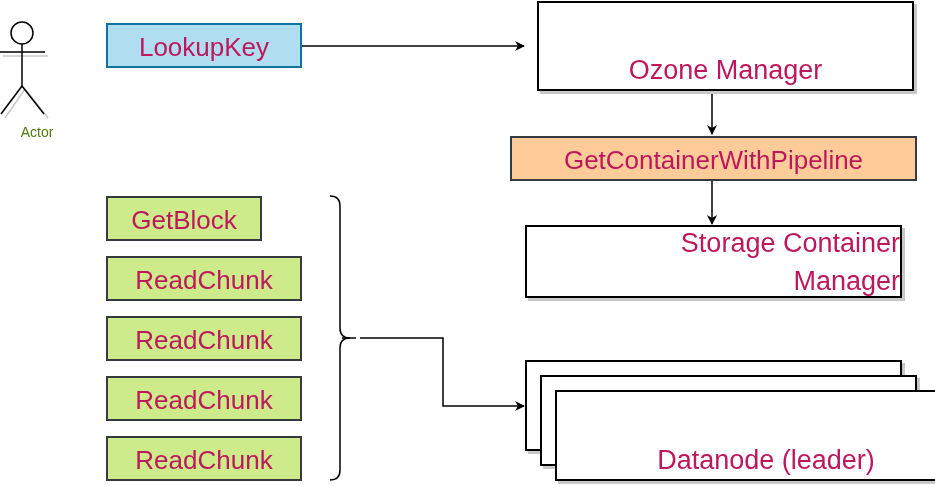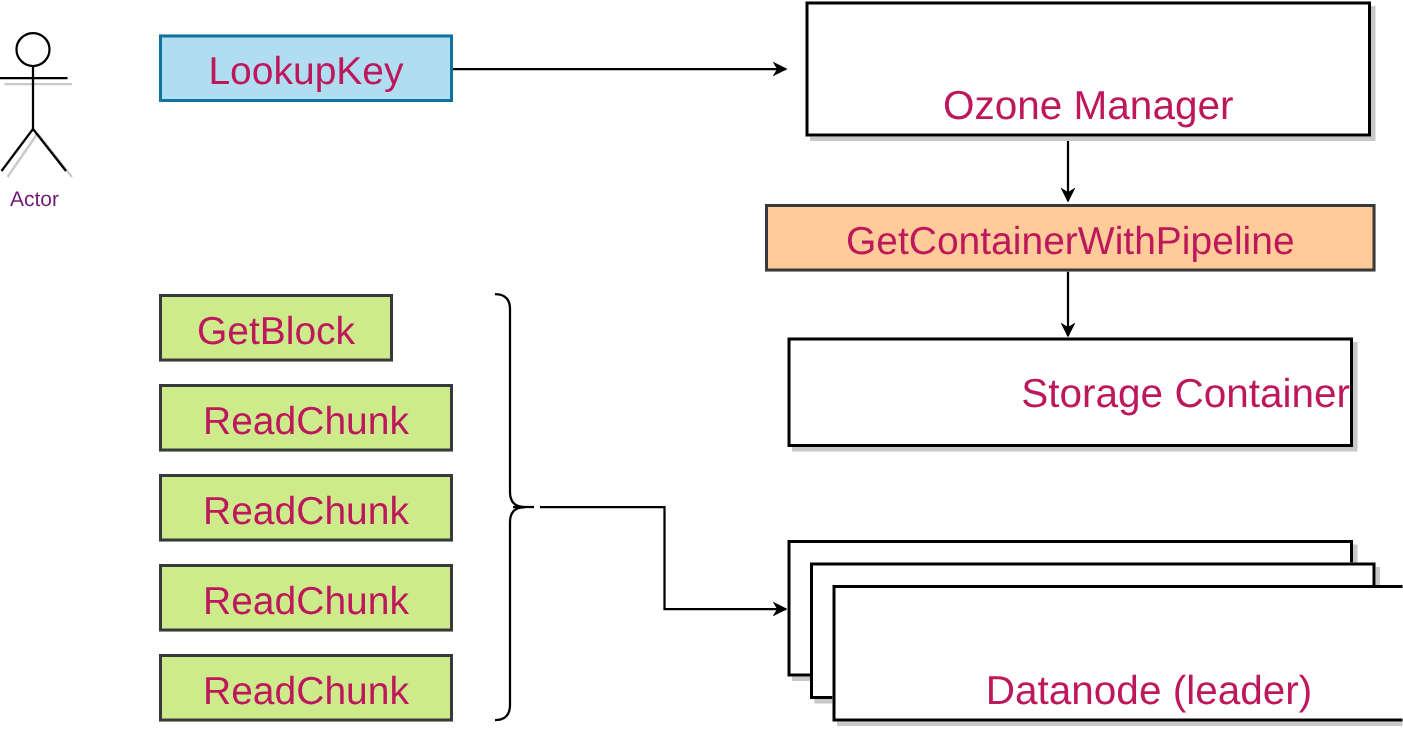--- a/index.html
+++ b/index.html
@@ -6,22 +6,22 @@
   body { width: 935px; height: 486px; position: relative; overflow: hidden;
          font-family: "Liberation Sans", sans-serif; }
   svg { position: absolute; left: 0; top: 0; }
   .node { position: absolute; box-sizing: border-box; display: flex;
           align-items: flex-end; justify-content: center; text-align: center;
           color: #be185d; font-size: 27px; line-height: 38px; }
   .plain { background: #fff; border: 2px solid #000; box-shadow: 3px 3px 0 #c8c8c8; }
   .blue { background: #b1ddf0; border: 2px solid #10739e; font-size: 26px; }
   .orange { background: #ffcc99; border: 2px solid #36393d; font-size: 26px; }
   .green { background: #cdeb8b; border: 2px solid #36393d; font-size: 26px; }
-  .actor-label { position: absolute; left: 0; top: 124px; width: 46px; text-align: center;
-                 font-size: 14px; color: #701a75; }
+  .actor-label { position: absolute; left: 14px; top: 124px; width: 46px; text-align: center;
+                 font-size: 14px; color: #4d7c0f; }
 </style>
 </head>
 <body>
 
 <svg width="935" height="486">
   <defs>
     <marker id="arrow" markerWidth="10" markerHeight="10" refX="9" refY="5" orient="auto" markerUnits="userSpaceOnUse">
       <path d="M0,0 L10,5 L0,10 L3,5 Z" fill="#000"></path>
     </marker>
   </defs>
@@ -58,20 +58,21 @@
 <div class="node plain" style="left:525px; top:1px; width:377px; height:90px;margin-left:12px;">
   <span>Ozone Manager</span>
 </div>
 
 <div class="node orange" style="left:510px; top:136px; width:407px; height:45px;">
   <span>GetContainerWithPipeline</span>
 </div>
 
 <div class="node plain" style="left:525px; top:225px; width:377px; height:73px; flex-direction:column;">
   <span>Storage Container</span>
+  <span>Manager</span>
 </div>
 
 <div class="node green" style="left:106px; top:196px; width:156px; height:45px;">
   <span>GetBlock</span>
 </div>
 <div class="node green" style="left:106px; top:256px; width:196px; height:45px;">
   <span>ReadChunk</span>
 </div>
 <div class="node green" style="left:106px; top:316px; width:196px; height:45px;">
   <span>ReadChunk</span>

